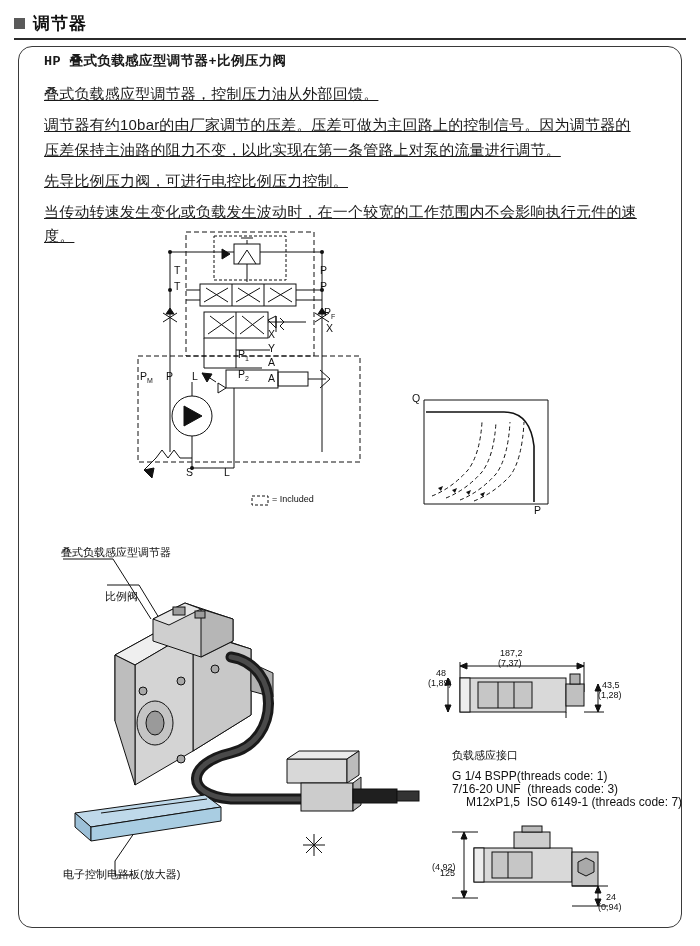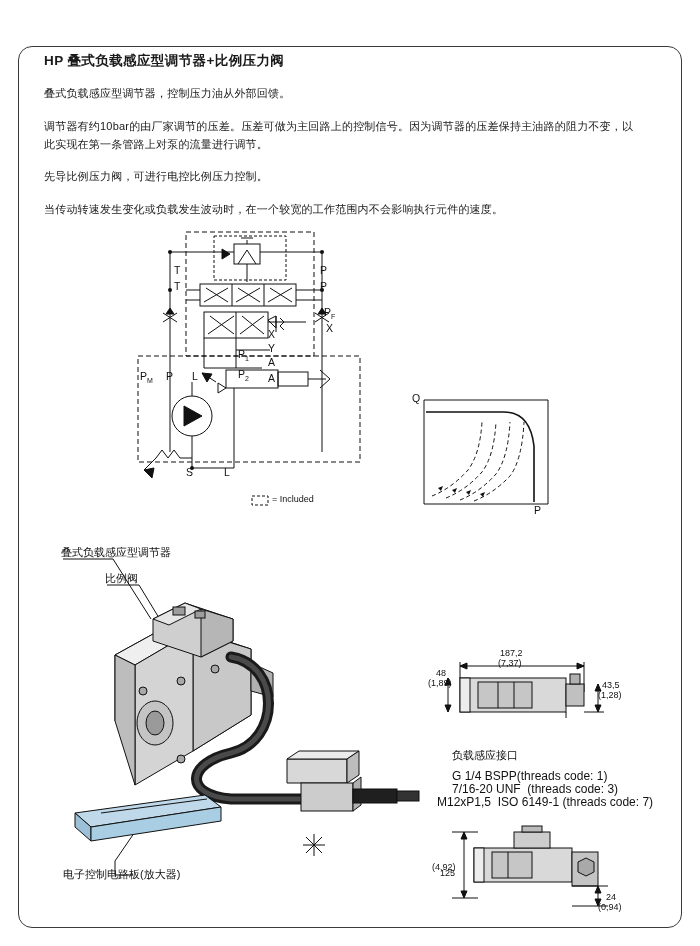--- a/index.html
+++ b/index.html
@@ -60,26 +60,28 @@
     position: absolute;
     left: 44px;
     top: 52px;
     width: 600px;
   }
   .body-title {
     font-size: 13.5px;
     font-weight: bold;
     margin-bottom: 12px;
     letter-spacing: .4px;
+    font-family: Liberation Mono, monospace;
   }
   .body-p {
-    font-size: 11px;
+    font-size: 15px;
     line-height: 1.62;
-    margin: 15px 0 7px 0;
+    margin: 4px 0 7px 0;
     letter-spacing: .2px;
+    text-decoration: underline;
   }
   
   .dwg {
     position: absolute;
   }
   svg { display: block; }
   .cap {
     position: absolute;
     font-size: 10.5px;
     color: #111;
@@ -109,20 +111,24 @@
     font-size: 11px;
     color: #111;
     white-space: nowrap;
   }
 </style>
 </head>
 <body>
 
 <div class="page">
 
+  <div class="page-header">
+    <div class="header-square"></div>
+    <div class="header-title">调节器</div>
+  </div>
 
   <div class="content-box"></div>
 
   <div class="body-text">
     <div class="body-title">HP 叠式负载感应型调节器+比例压力阀</div>
     <p class="body-p">叠式负载感应型调节器，控制压力油从外部回馈。</p>
     <p class="body-p">调节器有约10bar的由厂家调节的压差。压差可做为主回路上的控制信号。因为调节器的压差保持主油路的阻力不变，以此实现在第一条管路上对泵的流量进行调节。</p>
     <p class="body-p">先导比例压力阀，可进行电控比例压力控制。</p>
     <p class="body-p">当传动转速发生变化或负载发生波动时，在一个较宽的工作范围内不会影响执行元件的速度。</p>
   </div>
@@ -310,21 +316,21 @@
       </g>
 
       <g stroke="#111" stroke-width="1">
         <polygon points="20,268 150,250 166,262 36,282" fill="#bfd9ea"></polygon>
         <polygon points="20,268 36,282 36,296 20,282" fill="#9cc0d8"></polygon>
         <polygon points="36,282 166,262 166,276 36,296" fill="#a9cde2"></polygon>
         <line x1="46" y1="268" x2="152" y2="254"></line>
       </g>
     </svg>
     <div class="cap-label" style="left:6px; top:0px;">叠式负载感应型调节器</div>
-    <div class="cap-label" style="left:50px; top:26px;">比例阀</div>
+    <div class="cap-label" style="left:50px; top:44px;">比例阀</div>
     <div class="cap-label" style="left:8px; top:322px;">电子控制电路板(放大器)</div>
   </div>
 
   <div class="dwg" style="left:438px; top:648px; width:200px; height:90px;">
     <svg width="200" height="90" viewBox="0 0 200 90">
       <g stroke="#111" stroke-width="1" fill="none">
 
         <line x1="22" y1="18" x2="146" y2="18"></line>
         <path d="M22 18 l7 -3 v6 z" fill="#111"></path>
         <path d="M146 18 l-7 -3 v6 z" fill="#111"></path>
@@ -355,21 +361,21 @@
     <div class="cap-sm" style="left:60px; top:10px;">(7,37)</div>
     <div class="cap-sm" style="left:-2px; top:20px;">48</div>
     <div class="cap-sm" style="left:-10px; top:30px;">(1,89)</div>
     <div class="cap-sm" style="left:164px; top:32px;">43,5</div>
     <div class="cap-sm" style="left:160px; top:42px;">(1,28)</div>
   </div>
 
   <div class="note-title" style="left:452px; top:748px;">负载感应接口</div>
   <div class="note-block" style="left:452px; top:768px;">G 1/4 BSPP(threads code: 1)</div>
   <div class="note-block" style="left:452px; top:781px;">7/16-20 UNF  (threads code: 3)</div>
-  <div class="note-block" style="left:437px; top:794px;">M12xP1,5  ISO 6149-1 (threads code: 7)</div>
+  <div class="note-block" style="left:466px; top:794px;">M12xP1,5  ISO 6149-1 (threads code: 7)</div>
 
   <div class="dwg" style="left:438px; top:818px; width:200px; height:110px;">
     <svg width="200" height="110" viewBox="0 0 200 110">
       <g stroke="#111" stroke-width="1" fill="none">
 
         <line x1="26" y1="14" x2="26" y2="80"></line>
         <path d="M26 14 l-3 7 h6 z" fill="#111"></path>
         <path d="M26 80 l-3 -7 h6 z" fill="#111"></path>
 
         <rect x="36" y="30" width="98" height="34" fill="#d9d9d9"></rect>

